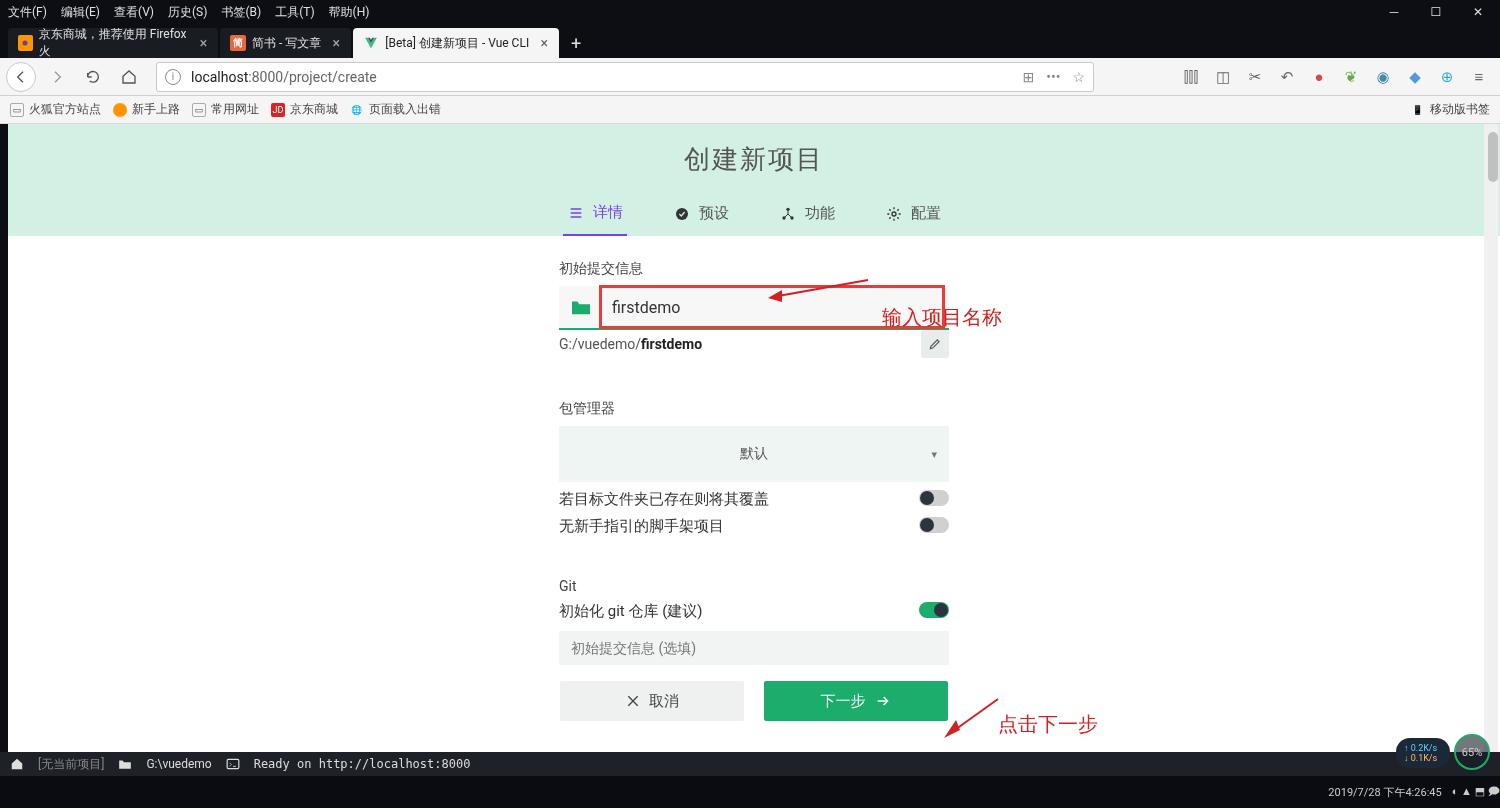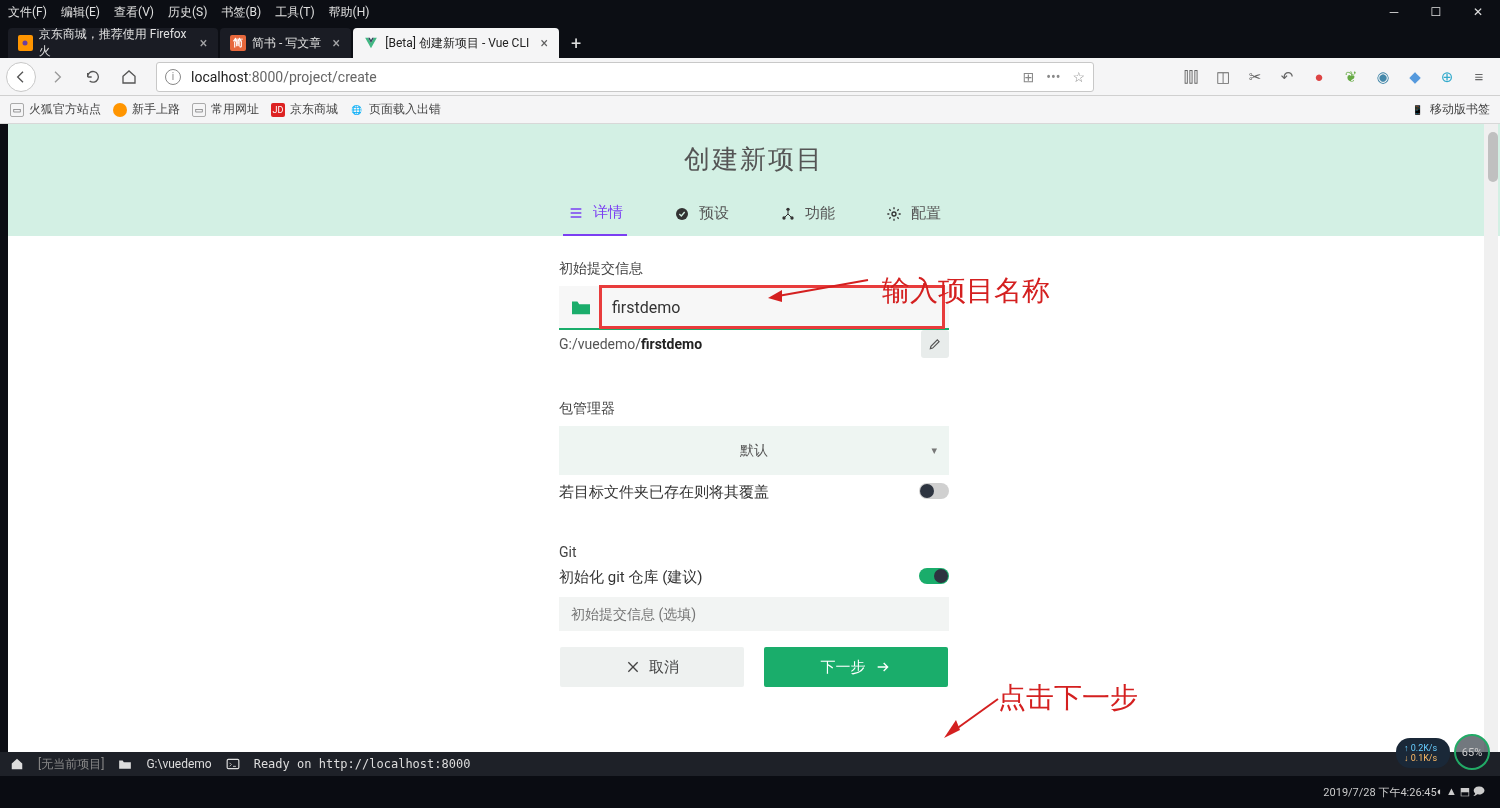--- a/index.html
+++ b/index.html
@@ -50,49 +50,49 @@
 
     .form-area { max-width: 390px; margin: 24px auto 0; position: relative; }
     .section-label { font-size: 14px; color: #444; margin-bottom: 8px; }
     .folder-input-row { display: flex; align-items: center; height: 44px; background: #f7f7f7; border-bottom: 2px solid #1aad6b; position: relative; }
     .folder-icon { width: 24px; height: 18px; margin: 0 10px; }
     .folder-input { border: 3px solid #e83c3c; height: 44px; flex: 1; font-size: 16px; padding: 0 10px; color: #333; outline: none; background: transparent; position: relative; left: -4px; }
     .path-row { display: flex; align-items: center; font-size: 14px; color: #555; }
     .path-row b { color: #222; }
     .edit-btn { width: 28px; height: 28px; background: #e8eceb; border-radius: 3px; display: flex; align-items: center; justify-content: center; margin-left: auto; }
 
-    .select-row { height: 49px; background: #eef5f2; display: flex; align-items: center; justify-content: center; font-size: 14px; color: #555; position: relative; margin-top: 6px; }
+    .select-row { height: 56px; background: #eef5f2; display: flex; align-items: center; justify-content: center; font-size: 14px; color: #555; position: relative; margin-top: 6px; }
     .select-caret { position: absolute; right: 12px; font-size: 11px; color: #777; }
 
     .option-row { display: flex; align-items: flex-start; font-size: 15px; color: #333; margin-top: 8px; }
     .toggle { width: 30px; height: 16px; border-radius: 8px; background: #d0d0d0; margin-left: auto; position: relative; }
     .toggle.on { background: #1aad6b; }
     .toggle .knob { width: 14px; height: 14px; border-radius: 50%; background: #2d3440; position: absolute; top: 1px; left: 1px; }
     .toggle.on .knob { background: #2d3440; left: auto; right: 1px; }
 
     .git-input { height: 34px; background: #f2f4f3; border: none; width: 100%; padding: 0 12px; font-size: 14px; color: #888; margin-top: 10px; }
 
     .action-btns { display: flex; gap: 20px; justify-content: center; margin-top: 16px; }
     .btn { width: 184px; height: 40px; display: flex; align-items: center; justify-content: center; font-size: 15px; gap: 8px; border-radius: 2px; }
     .btn-cancel { background: #eef1f0; color: #444; }
     .btn-next { background: #1aad6b; color: #fff; }
 
     
-    .annotation { position: absolute; color: #d42020; font-size: 28px; font-weight: 500; }
+    .annotation { position: absolute; color: #d42020; font-size: 20px; font-weight: 500; margin-top: 32px; }
     .arrow { position: absolute; }
 
     
     .status-bar { position: absolute; bottom: 32px; left: 0; right: 0; height: 24px; background: #1e2128; color: #ddd; font-size: 12px; display: flex; align-items: center; padding: 0 10px; gap: 14px; z-index: 10; }
     .status-bar .mono { font-family: Consolas, monospace; }
 
     
     .taskbar { position: absolute; bottom: 0; left: 0; right: 0; height: 32px; background: #0a0c12; }
     .net-monitor { position: absolute; right: 50px; bottom: 40px; width: 54px; height: 30px; background: #1a2838; border-radius: 14px; color: #bde4ff; font-size: 9px; display: flex; flex-direction: column; justify-content: center; padding-left: 8px; z-index: 20; }
     .cpu-circle { position: absolute; right: 10px; bottom: 38px; width: 36px; height: 36px; border: 2px solid #2a6; border-radius: 50%; color: #ccc; font-size: 11px; display: flex; align-items: center; justify-content: center; z-index: 20; background: rgba(20,30,40,0.6); }
-    .tray { position: absolute; right: 15px; bottom: 6px; color: #ccc; font-size: 11px; z-index: 20; display: flex; align-items: center; }
+    .tray { position: absolute; right: 0; bottom: 6px; color: #ccc; font-size: 11px; z-index: 20; display: flex; align-items: center; gap: 10px; }
 
     svg { display: block; }
   </style>
 </head>
 <body>
 
 <div class="menu-bar">
   <span>文件(F)</span>
   <span>编辑(E)</span>
   <span>查看(V)</span>
@@ -280,20 +280,26 @@
       <span>默认</span>
       <span class="select-caret">▾</span>
     </div>
 
     <div class="option-row">
       <span>若目标文件夹已存在则将其覆盖</span>
       <div class="toggle">
           <div class="knob"></div>
         </div>
     </div>
+    <div class="option-row">
+      <span>无新手指引的脚手架项目</span>
+      <div class="toggle">
+          <div class="knob"></div>
+        </div>
+    </div>
 
     <div class="section-label" style="margin-top:42px">Git</div>
     <div class="option-row">
       <span>初始化 git 仓库 (建议)</span>
       <div class="toggle on">
           <div class="knob"></div>
         </div>
     </div>
     <input class="git-input" placeholder="初始提交信息 (选填)" style="">
 

